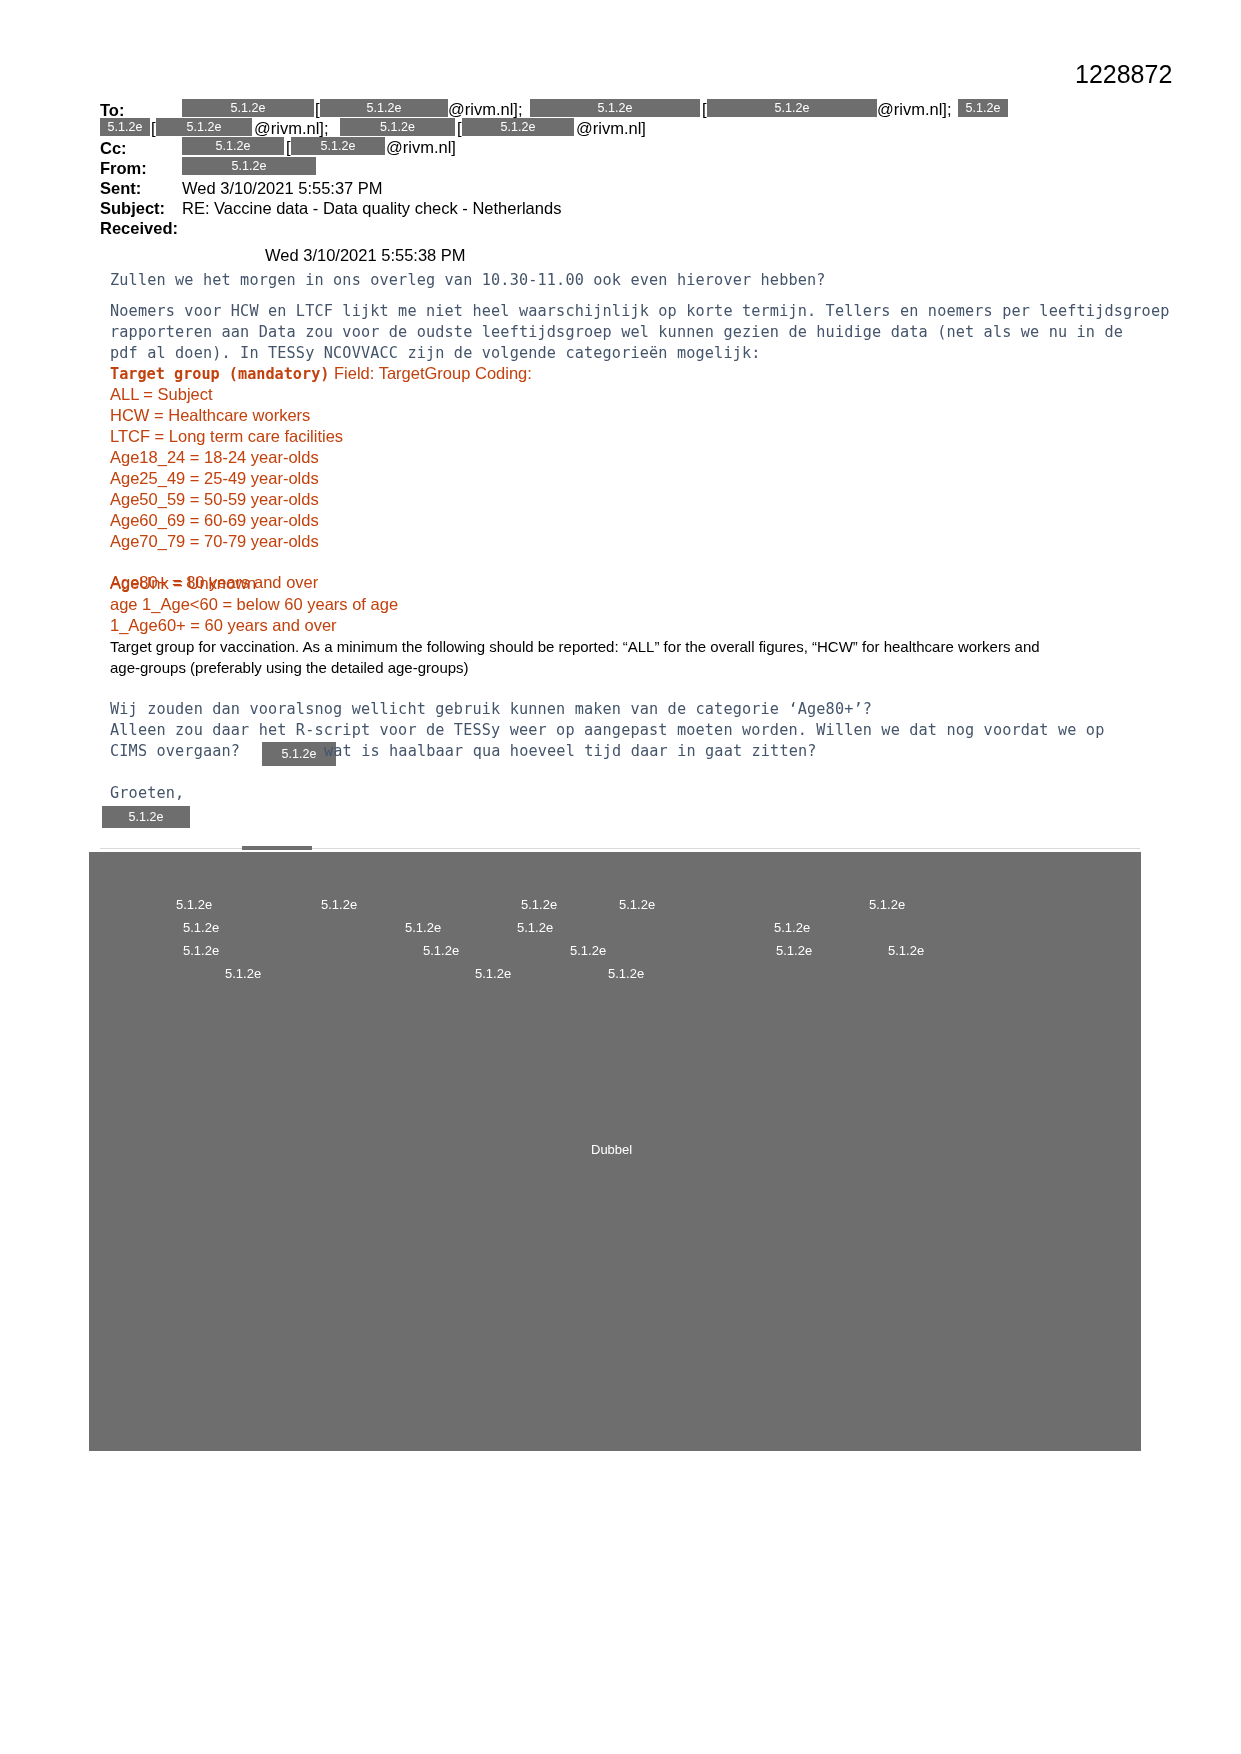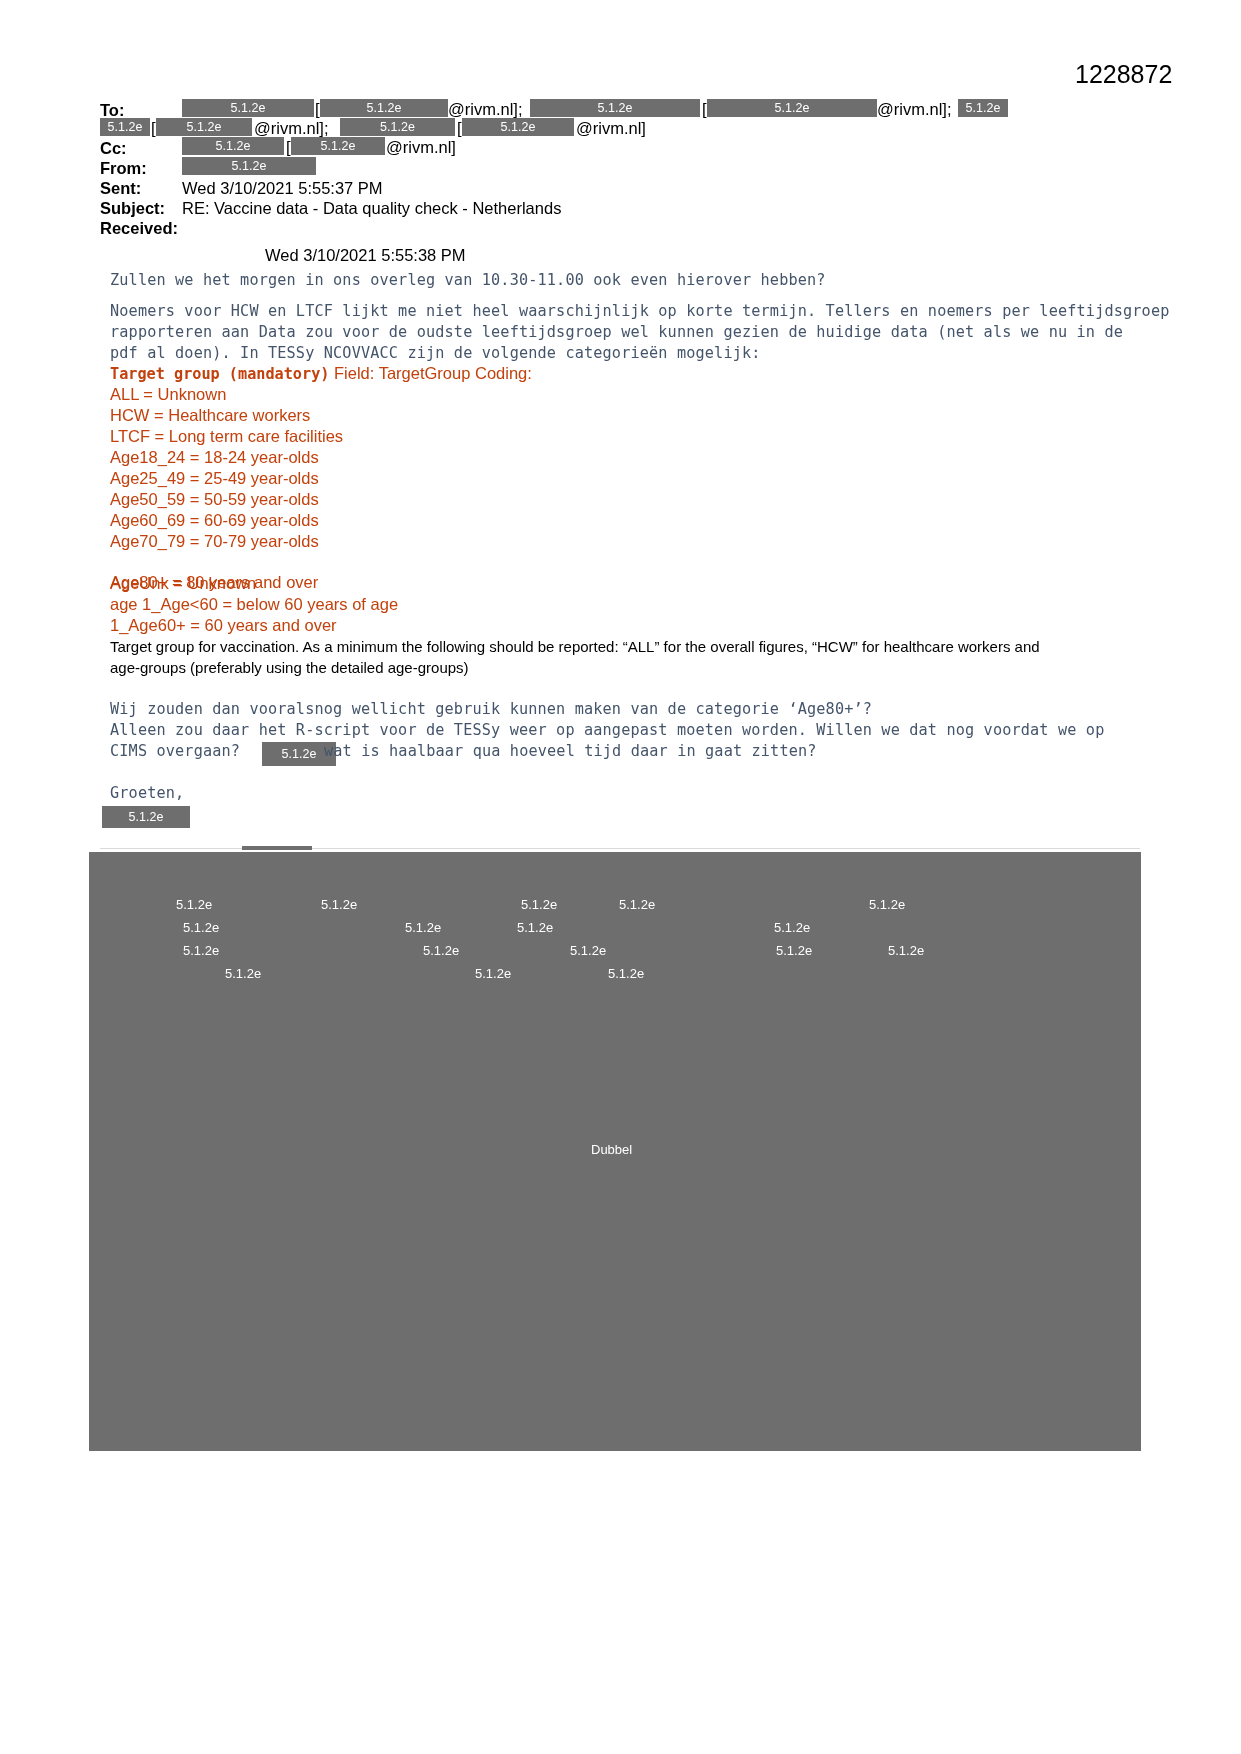--- a/index.html
+++ b/index.html
@@ -71,21 +71,21 @@
 <div class="hdr" style="top:232px; left:265px;margin-top:13px;">Wed 3/10/2021 5:55:38 PM</div>
 
 <div class="mono" style="top:270px;">Zullen we het morgen in ons overleg van 10.30-11.00 ook even hierover hebben?</div>
 
 <div class="mono" style="top:301px;">Noemers voor HCW en LTCF lijkt me niet heel waarschijnlijk op korte termijn. Tellers en noemers per leeftijdsgroep</div>
 <div class="mono" style="top:322px;">rapporteren aan Data zou voor de oudste leeftijdsgroep wel kunnen gezien de huidige data (net als we nu in de</div>
 <div class="mono" style="top:343px;">pdf al doen). In TESSy NCOVVACC zijn de volgende categorieën mogelijk:</div>
 
 <div class="cal" style="top:363px;"><span style="font-family:'DejaVu Sans Mono', monospace; font-weight:bold; font-size:15.2px;">Target group (mandatory)</span><span> Field: TargetGroup Coding:</span></div>
 
-<div class="cal" style="top:384px;">ALL = Unknown</div>
+<div class="cal" style="top:384px;">ALL = Subject</div>
 <div class="cal" style="top:405px;">HCW = Healthcare workers</div>
 <div class="cal" style="top:426px;">LTCF = Long term care facilities</div>
 <div class="cal" style="top:447px;">Age18_24 = 18-24 year-olds</div>
 <div class="cal" style="top:468px;">Age25_49 = 25-49 year-olds</div>
 <div class="cal" style="top:489px;">Age50_59 = 50-59 year-olds</div>
 <div class="cal" style="top:510px;">Age60_69 = 60-69 year-olds</div>
 <div class="cal" style="top:531px;">Age70_79 = 70-79 year-olds</div>
 <div class="cal" style="top:552px;margin-top:20px;">Age80+ = 80 years and over</div>
 <div class="cal" style="top:573px;">AgeUnk = Unknown</div>
 <div class="cal" style="top:594px;">age 1_Age&lt;60 = below 60 years of age</div>

